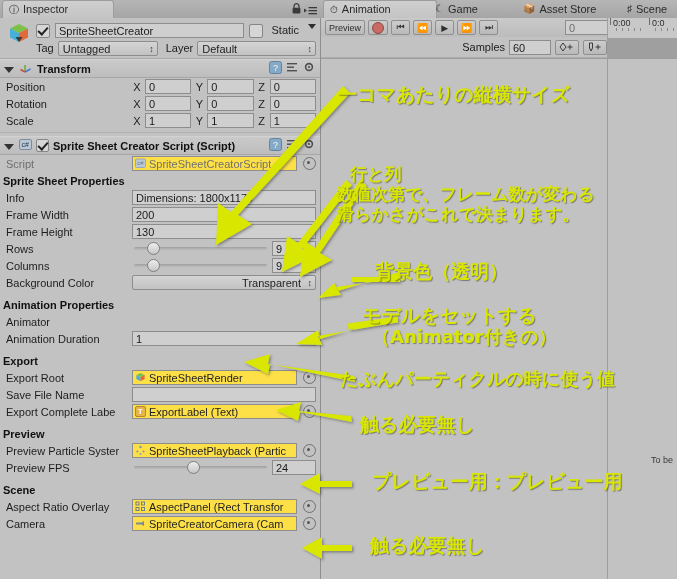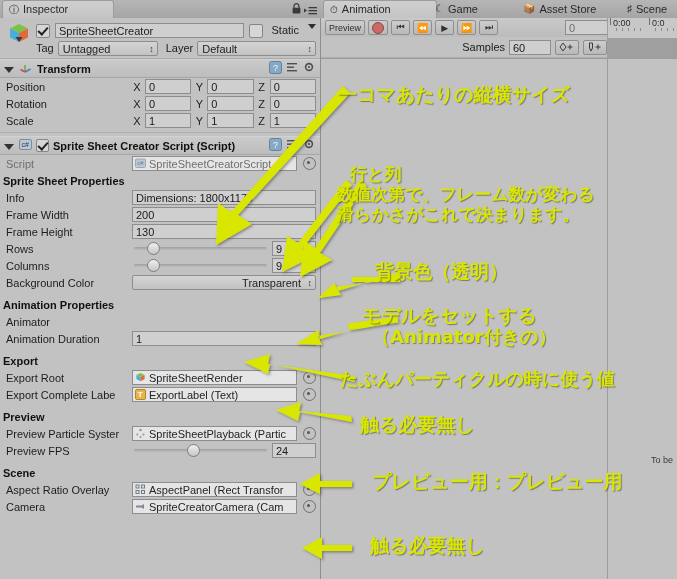--- a/index.html
+++ b/index.html
@@ -85,21 +85,21 @@
   .miniicon{width:13px;height:13px;opacity:.85;}
 
   .row{height:17px;display:flex;align-items:center;padding:0 4px 0 6px;gap:0;}
   .row .rl{width:126px;font-size:11px;color:#1d1d1d;white-space:nowrap;overflow:hidden;}
   .row .rv{flex:1;display:flex;align-items:center;gap:3px;}
   .vec{display:flex;align-items:center;gap:2px;flex:1;}
   .vec .ax{width:10px;text-align:center;font-size:11px;color:#1d1d1d;}
   .vec .txtfield{flex:1;min-width:0;}
   .section-title{font-weight:bold;font-size:11px;color:#111;padding:3px 0 2px 3px;}
   .objfield{
-    background:#e5e5e5;border:1px solid #8d8d8d;height:15px;line-height:14px;
+    background:#fde047;border:1px solid #8d8d8d;height:15px;line-height:14px;
     font-size:11px;display:flex;align-items:center;gap:3px;padding:0 2px;
     box-sizing:border-box;overflow:hidden;white-space:nowrap;flex:1;min-width:0;
   }
   .objfield .ic{width:11px;height:11px;flex:none;}
   .objfield .nm{overflow:hidden;text-overflow:clip;white-space:nowrap;}
   .dot{
     width:11px;height:11px;border-radius:50%;border:1px solid #6f6f6f;
     flex:none;margin-left:3px;position:relative;background:#c2c2c2;
   }
   .dot:after{content:"";position:absolute;left:3px;top:3px;width:3px;height:3px;
@@ -393,20 +393,26 @@
           <svg width="11" height="11" viewBox="0 0 24 24">
               <path d="M12 2 L21 6.5 L12 11 L3 6.5 Z" fill="#7ec14a"></path>
               <path d="M3 6.5 L12 11 L12 20 L3 15.5 Z" fill="#46b0d8"></path>
               <path d="M21 6.5 L12 11 L12 20 L21 15.5 Z" fill="#e06a3a"></path>
             </svg>
         </span>
         <span class="nm">SpriteSheetRender</span>
       </span>
       <span class="dot"></span>
     </span>
+  </div>
+  <div class="row">
+    <span class="rl">Save File Name</span>
+    <span class="rv">
+        <span class="txtfield" style="flex:1;"></span>
+      </span>
   </div>
   <div class="row">
     <span class="rl">Export Complete Labe</span>
     <span class="rv">
       <span class="objfield">
         <span class="ic">
           <svg width="11" height="11" viewBox="0 0 11 11">
               <rect x="0.5" y="0.5" width="10" height="10" rx="1.5" fill="#e8b44a" stroke="#b8862a"></rect>
               <text x="5.3" y="8.2" font-size="8" text-anchor="middle" fill="#fff" font-family="sans-serif" font-weight="bold">T</text>
             </svg>

